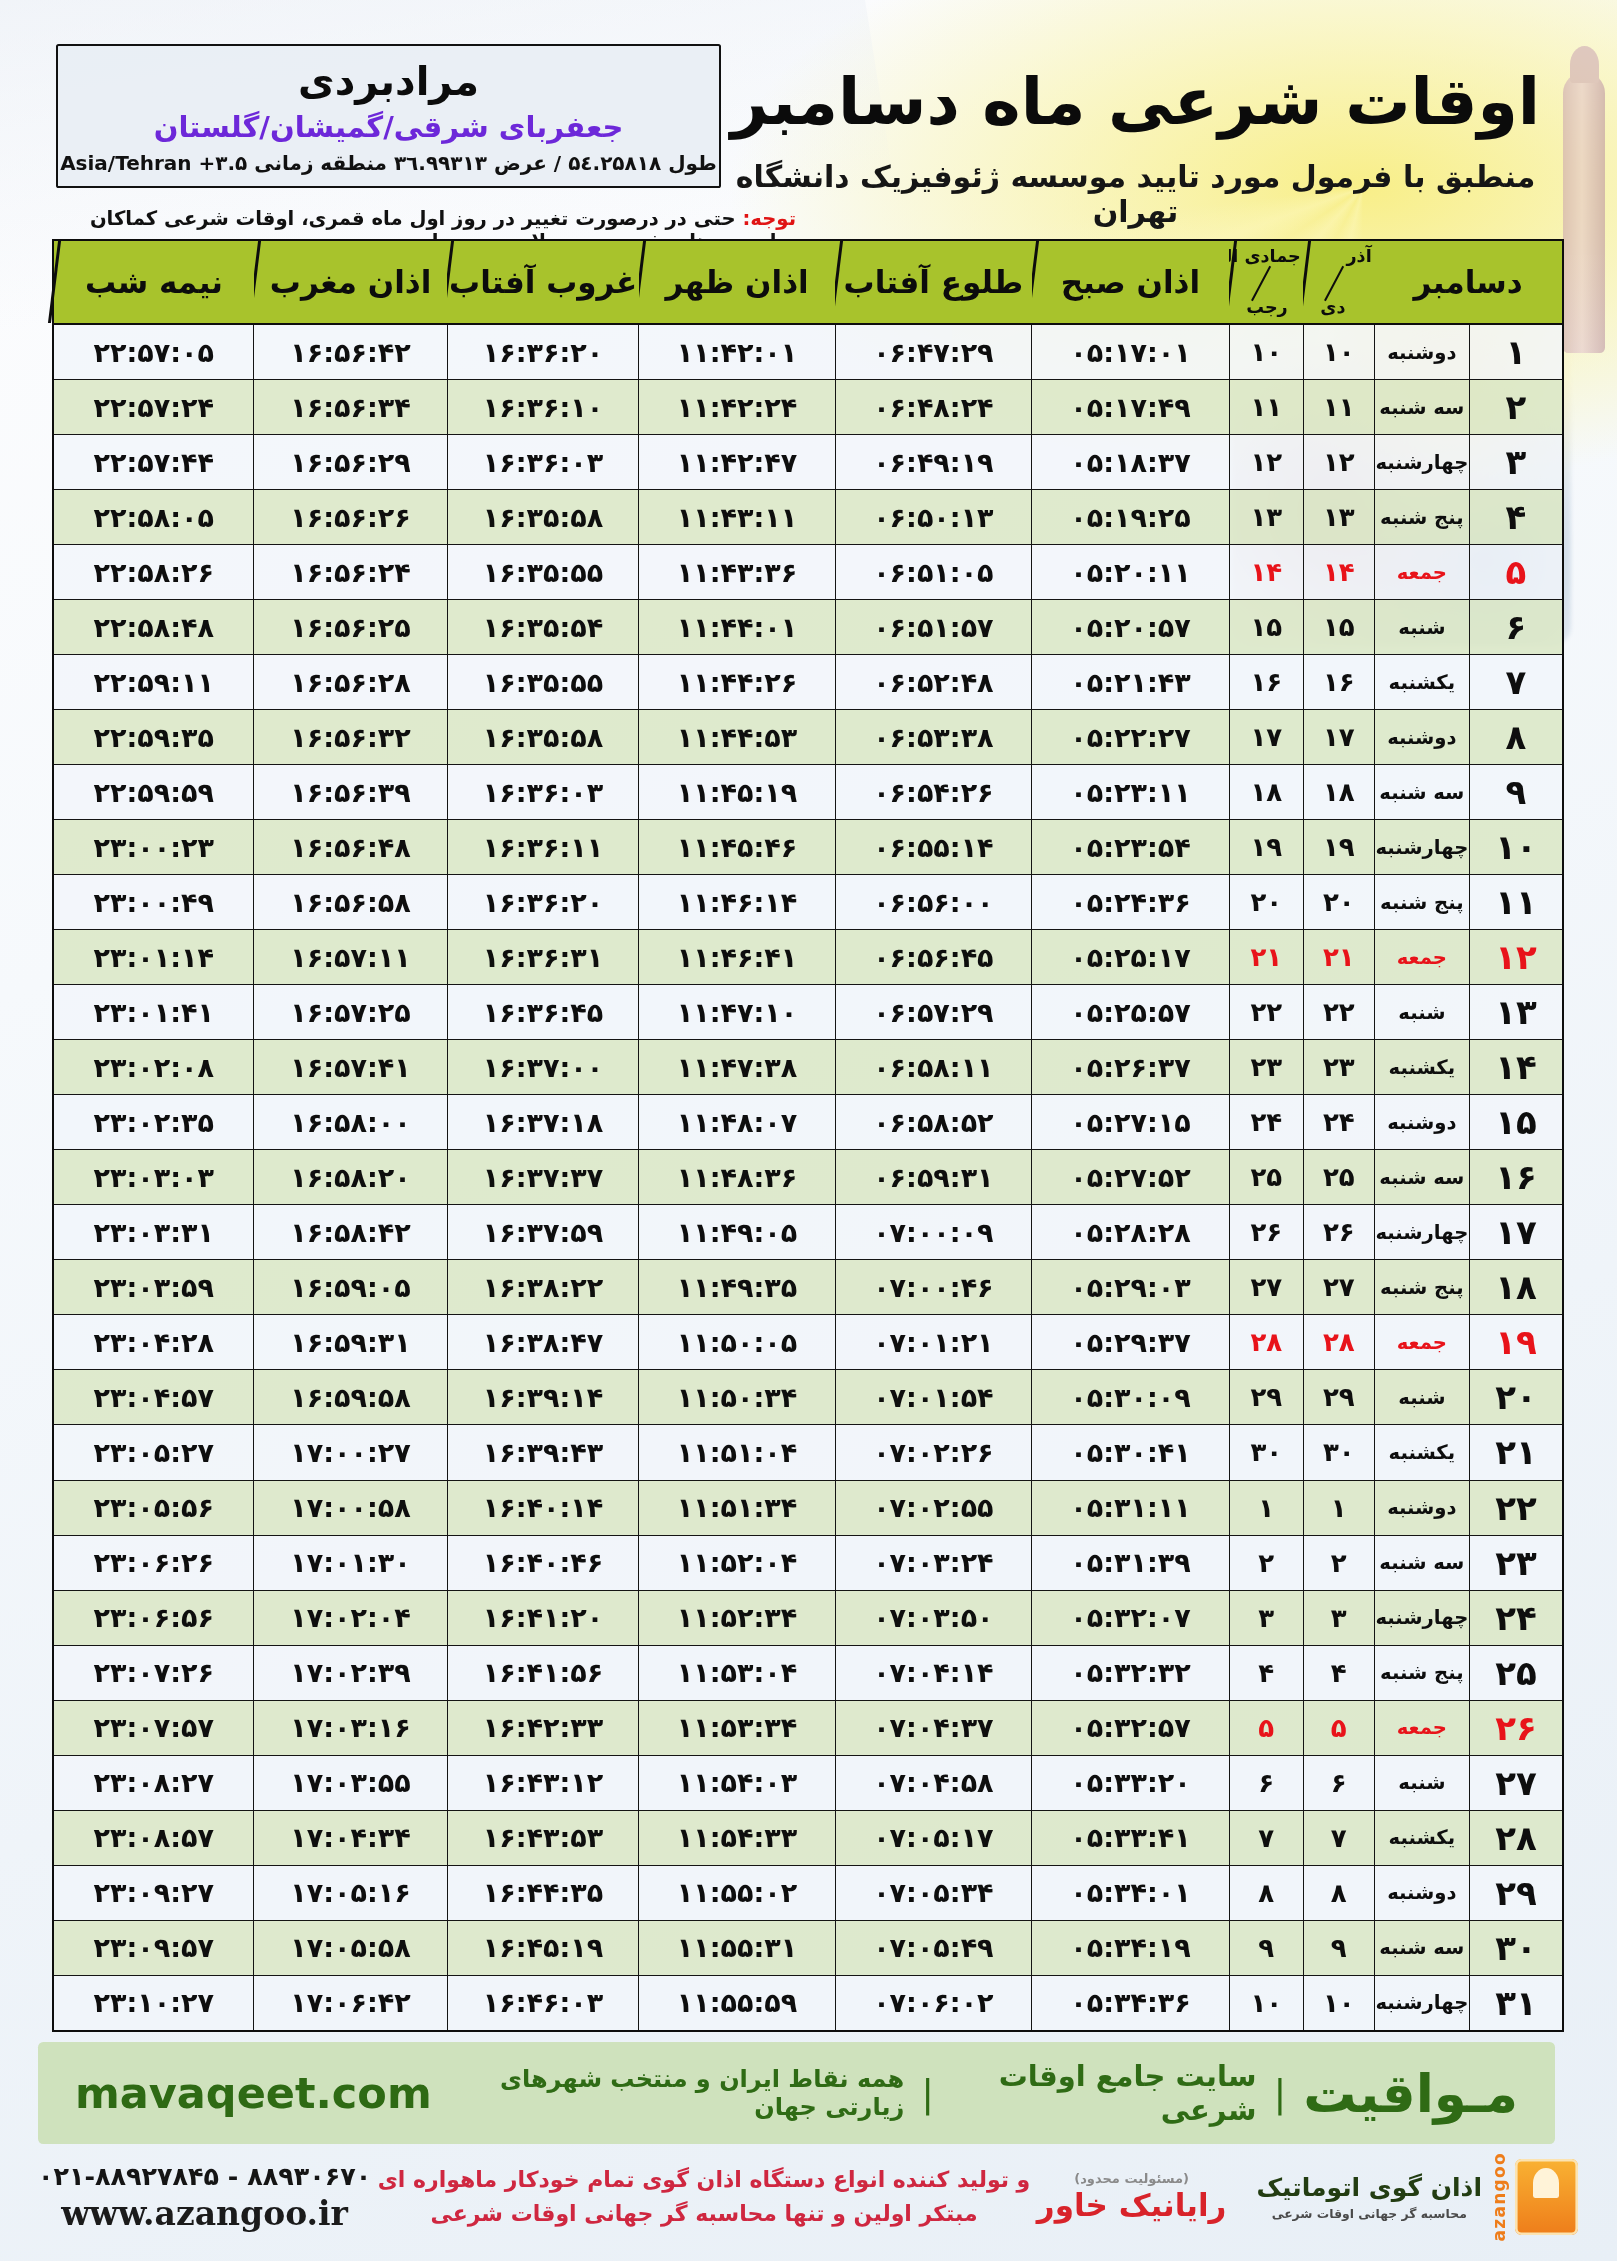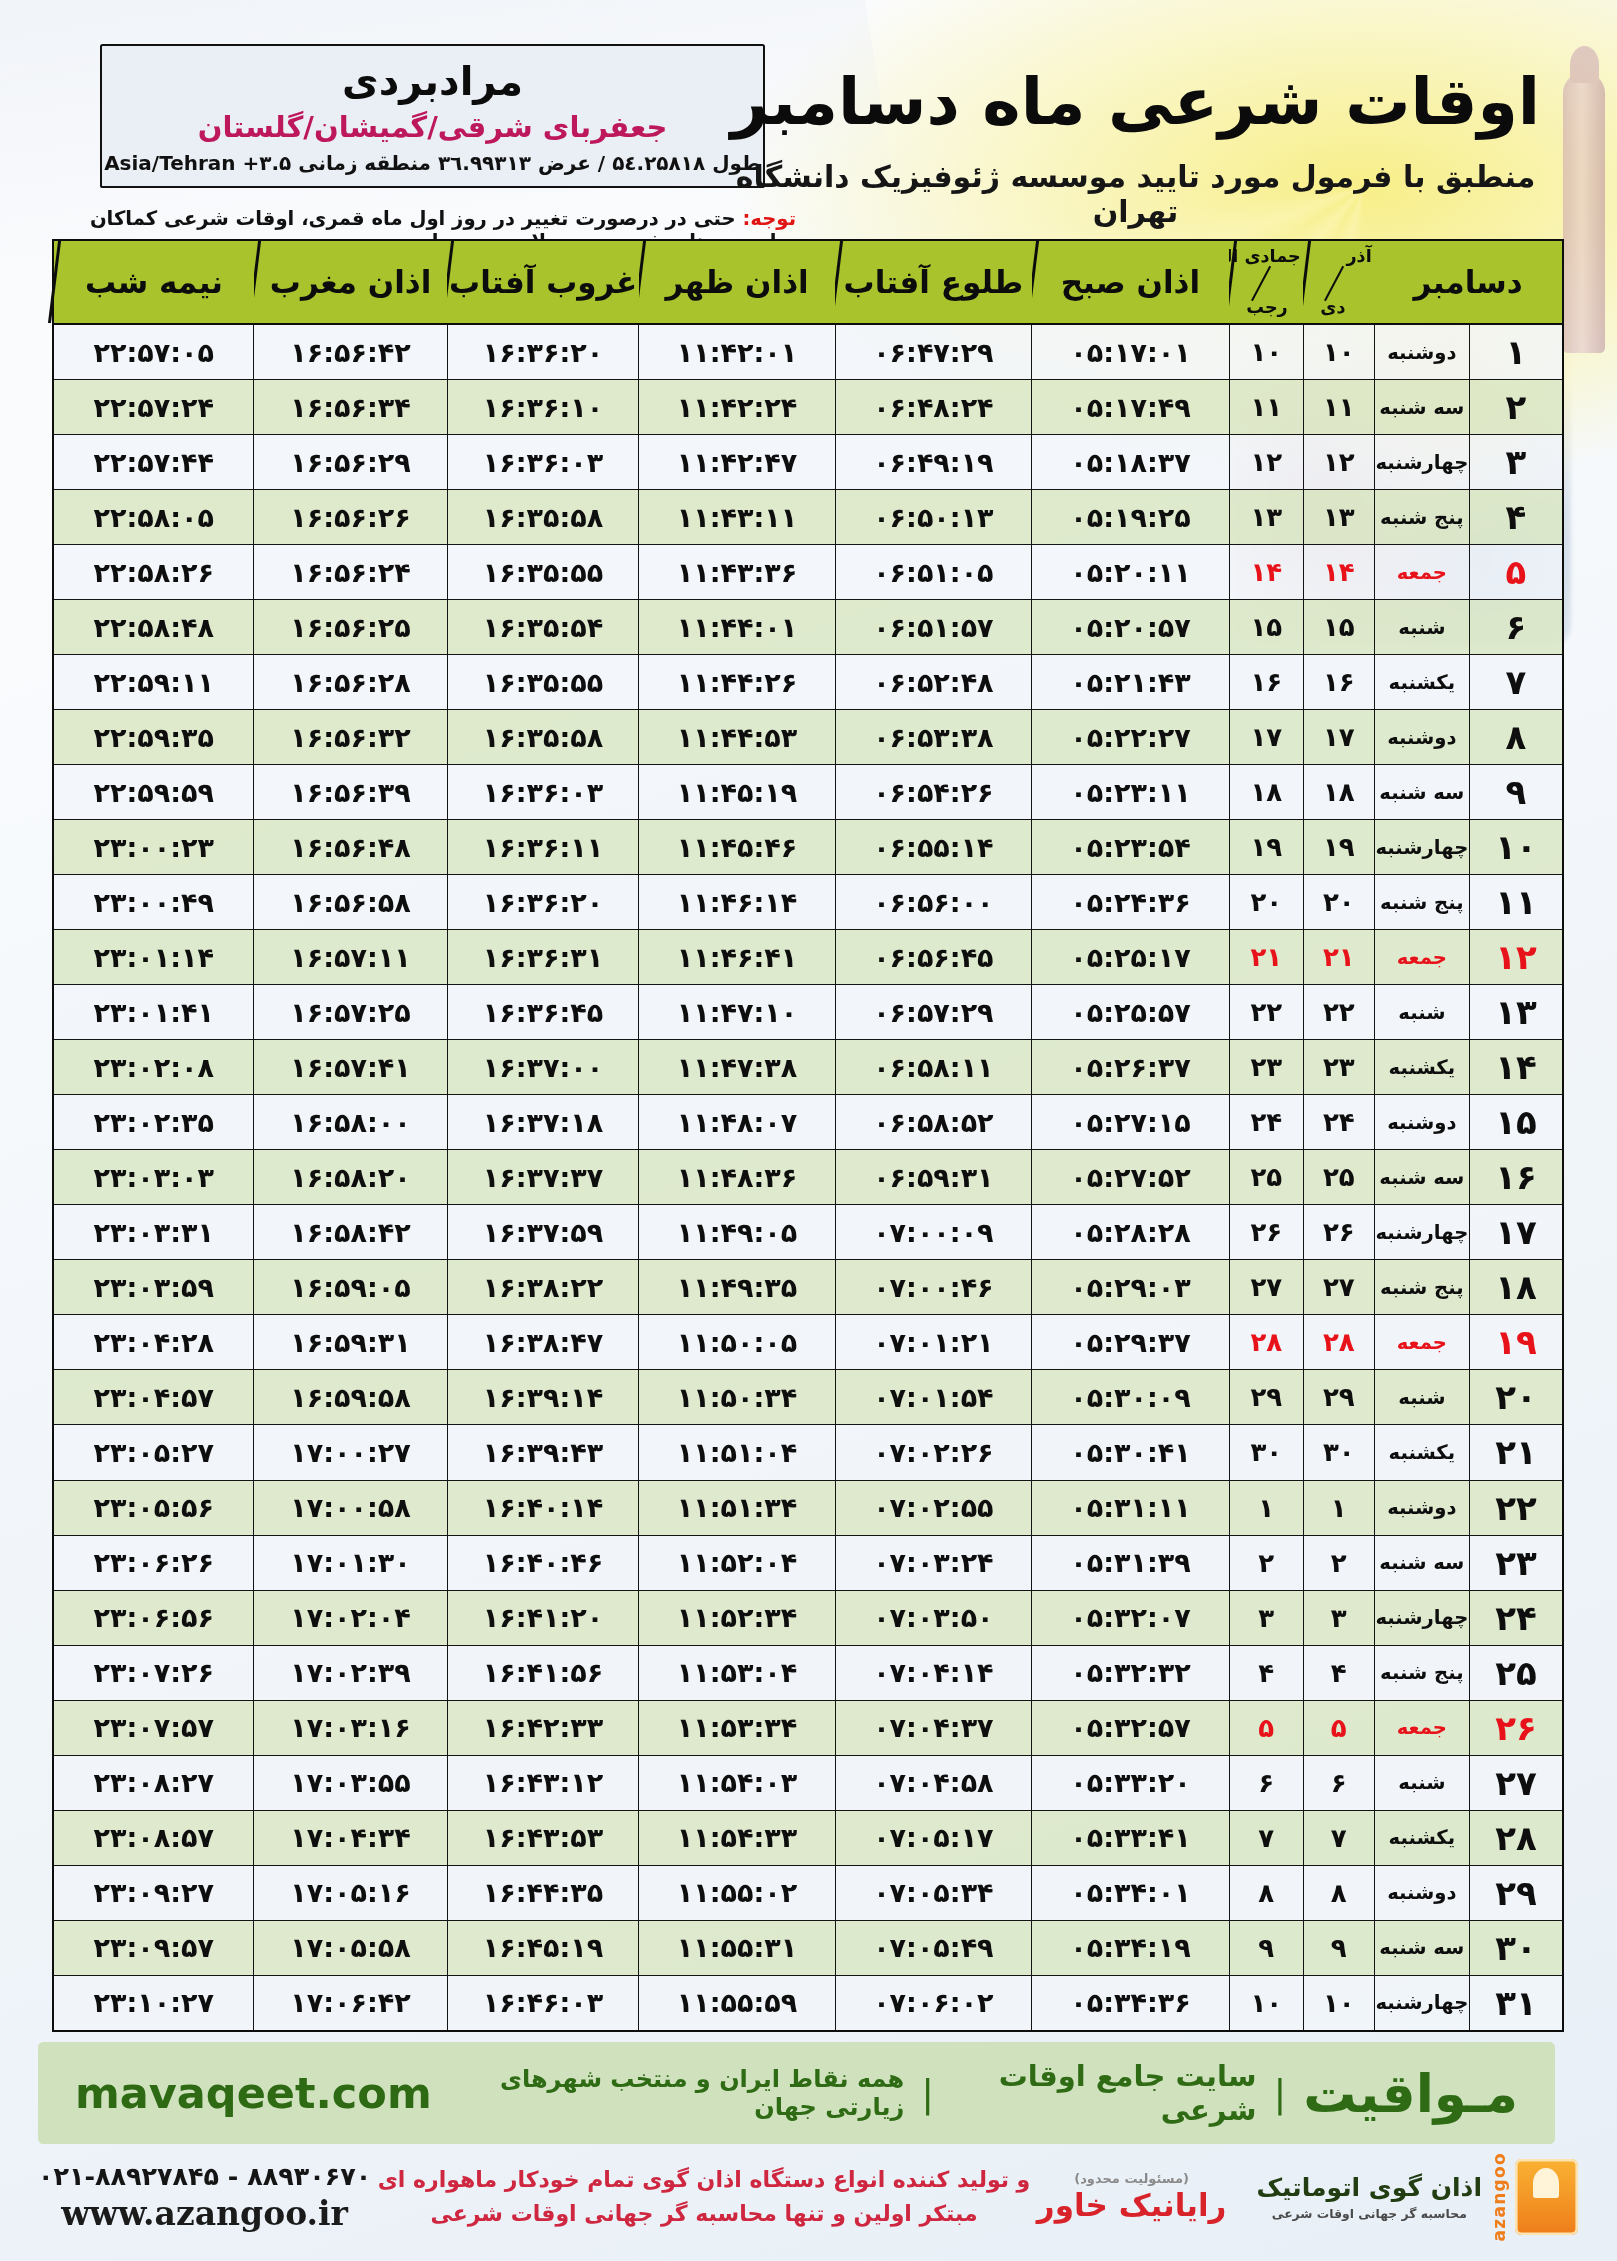--- a/index.html
+++ b/index.html
@@ -25,24 +25,24 @@
       radial-gradient(circle at 30% 60%, #8a3a2f 0%, rgba(138,58,47,0) 55%),
       radial-gradient(circle at 75% 75%, #2f5f8f 0%, rgba(47,95,143,0) 55%); }
   .deco-diag{ left:-170px; top:-91px; width:1044px; height:365px; transform:rotate(-9deg); opacity:.5;
     background:linear-gradient(180deg, #e2e9f2, rgba(226,233,242,0)); }
   .content{ position:relative; z-index:1; }
 
   
   .loc-box{
     position:absolute; left:57px; top:44px; width:665px; height:144px;
     background:rgba(232,238,244,.92); border:2.6px solid #111; border-radius:2.6px;
-    display:flex; flex-direction:column; justify-content:center; align-items:center; gap:6.5px; text-align:center;margin-left:44px;
+    display:flex; flex-direction:column; justify-content:center; align-items:center; gap:6.5px; text-align:center;
   }
   .loc-title{ font-size:40px; font-weight:800; color:#0c0c0c; }
-  .loc-region{ font-size:29px; font-weight:700; color:#be185d; }
+  .loc-region{ font-size:29px; font-weight:700; color:#6d28d9; }
   .loc-coords{ font-size:20px; font-weight:700; color:#111; }
   .head-right{ position:absolute; right:51px; top:26px; width:861px; text-align:center; }
   .head-title{ font-size:65px; font-weight:800; color:#0b0b0b; letter-spacing:-0.7px;margin-top:38px; }
   .head-sub{ font-size:30px; font-weight:800; color:#161616; margin-top:20px; }
   .head-years{ font-size:27px; font-weight:700; color:#131313; margin-top:9px; }
   .note-line{ position:absolute; left:40px; top:207px; width:757px; text-align:right;
     font-size:19.6px; font-weight:700; color:#111; }
   .note-line .note-label{ color:#e01414; }
 
   

